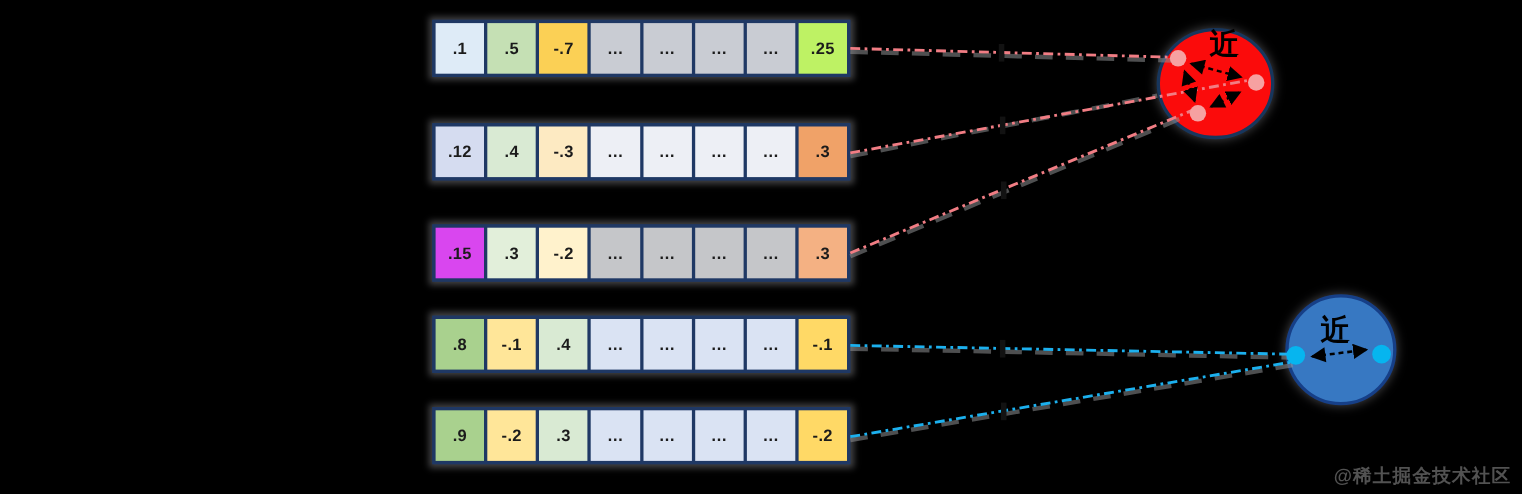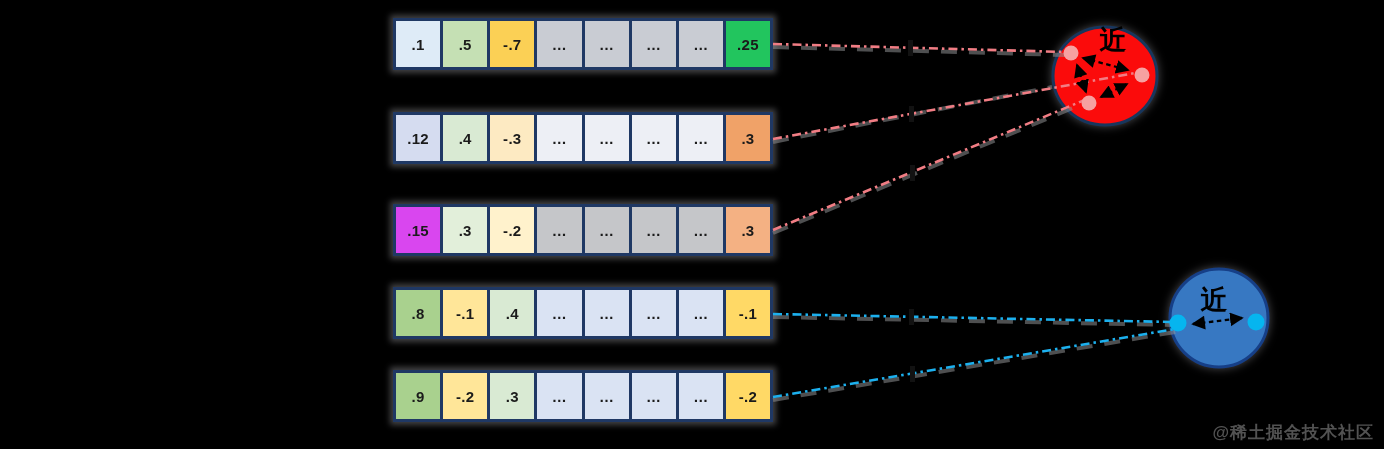--- a/index.html
+++ b/index.html
@@ -33,21 +33,21 @@
 <div id="canvas" style="background: rgb(0, 0, 0);">
 
   <div class="vrow" id="row1">
     <div class="cell" style="background: rgb(222, 235, 247);">.1</div>
     <div class="cell" style="background: rgb(197, 224, 180);">.5</div>
     <div class="cell" style="background: rgb(251, 208, 85);">-.7</div>
     <div class="cell" style="background: rgb(201, 204, 211);">…</div>
     <div class="cell" style="background: rgb(201, 204, 211);">…</div>
     <div class="cell" style="background: rgb(201, 204, 211);">…</div>
     <div class="cell" style="background: rgb(201, 204, 211);">…</div>
-    <div class="cell" style="background: #22c55e;">.25</div>
+    <div class="cell" style="background: #bef264;">.25</div>
   </div>
   <div class="vrow" id="row2">
     <div class="cell" style="background: rgb(213, 220, 240);">.12</div>
     <div class="cell" style="background: rgb(217, 234, 211);">.4</div>
     <div class="cell" style="background: rgb(253, 234, 194);">-.3</div>
     <div class="cell" style="background: rgb(237, 239, 245);">…</div>
     <div class="cell" style="background: rgb(237, 239, 245);">…</div>
     <div class="cell" style="background: rgb(237, 239, 245);">…</div>
     <div class="cell" style="background: rgb(237, 239, 245);">…</div>
     <div class="cell" style="background: rgb(240, 162, 104);">.3</div>

